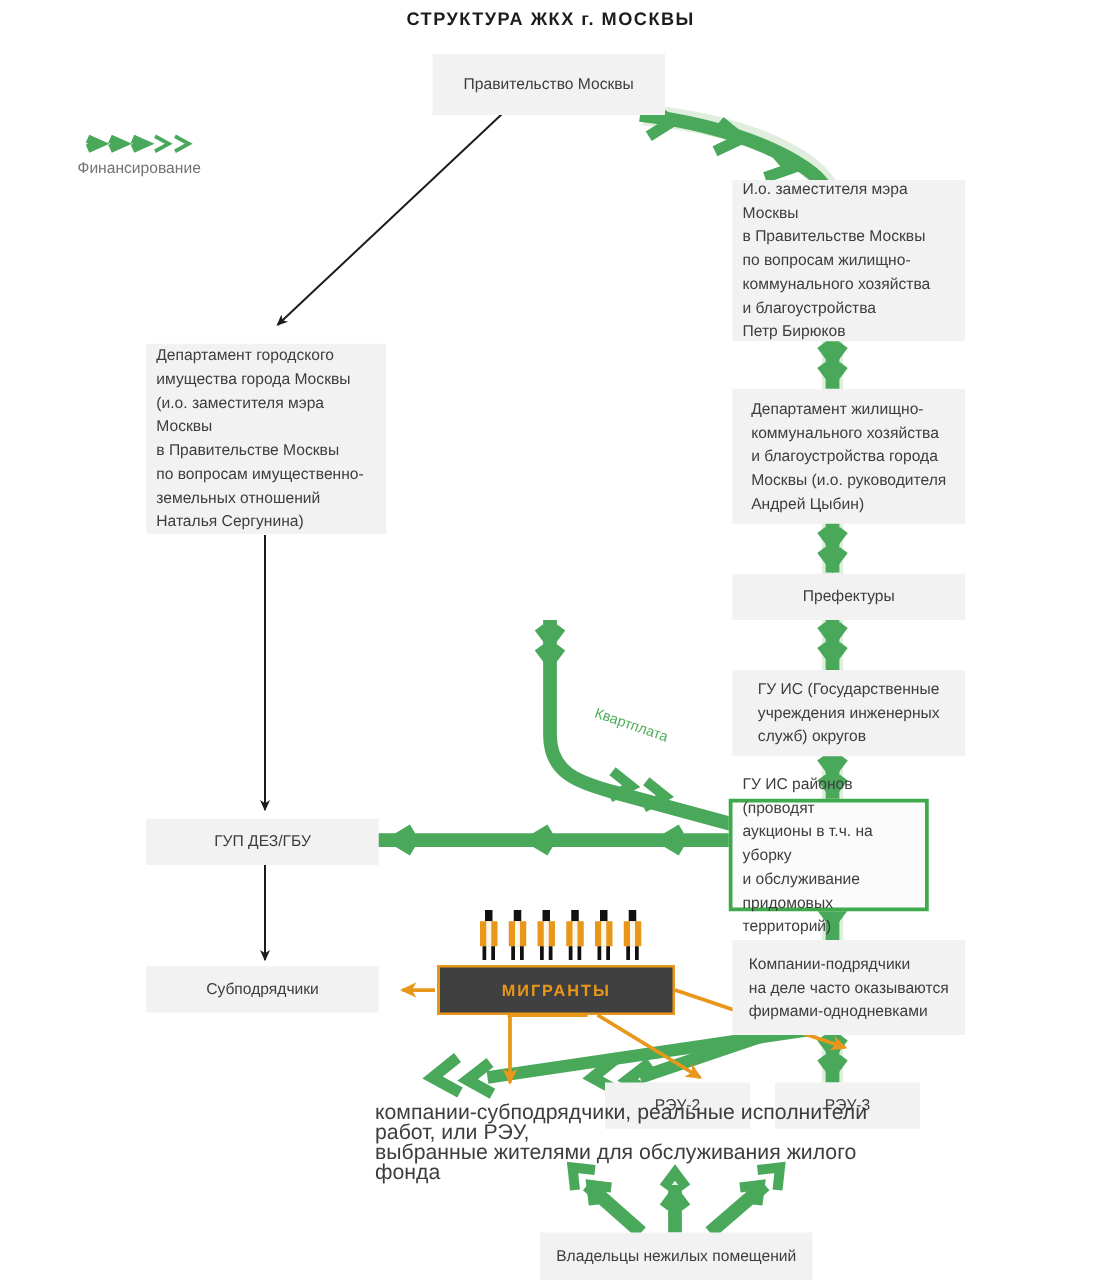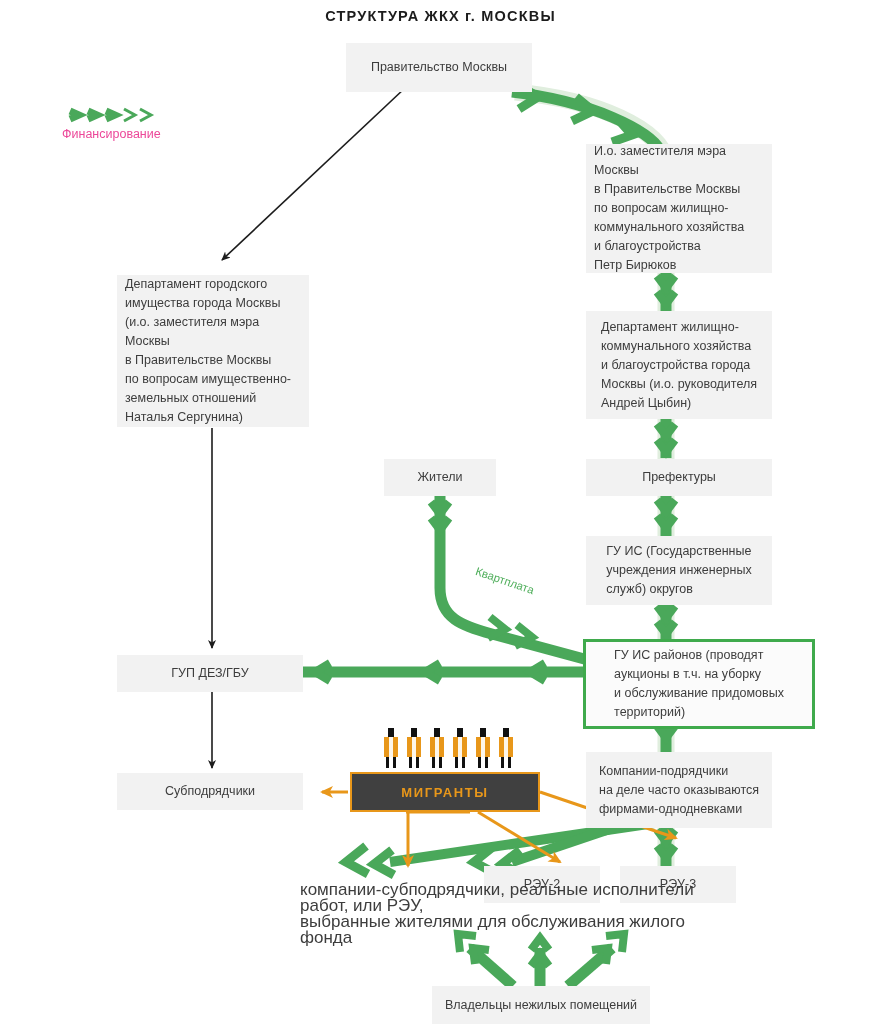--- a/index.html
+++ b/index.html
@@ -9,21 +9,21 @@
   #canvas{position:absolute;left:0;top:0;width:881px;height:1024px;}
   #svg-layer{position:absolute;left:0;top:0;width:881px;height:1024px;}
   .node{position:absolute;background:#f2f2f2;display:flex;align-items:center;
         justify-content:center;text-align:left;box-sizing:border-box;
         font-size:12.5px;line-height:19px;color:#3d3d3d;padding:4px 8px;}
   .node.hl{background:#fbfbfb;border:3px solid #3faa4c;}
   .node.mig{background:#404040;border:2px solid #e8971a;color:#e8971a;
             font-weight:bold;font-size:13px;letter-spacing:1.6px;}
   #title{position:absolute;left:0;top:8px;width:881px;text-align:center;
          font-size:14.5px;font-weight:bold;letter-spacing:1.2px;color:#1c1c1c;}
-  #legend-label{position:absolute;left:62px;top:127px;font-size:12.5px;color:#ec4899;}
+  #legend-label{position:absolute;left:62px;top:127px;font-size:12.5px;color:#737373;}
   #legend-mark{position:absolute;left:66px;top:106px;width:110px;height:18px;}
   #caption{position:absolute;left:300px;top:882px;width:420px;text-align:left;
            font-size:17px;line-height:16px;color:#3d3d3d;}
   #migrants-row{position:absolute;left:383px;top:726px;width:140px;height:42px;
                 display:flex;gap:7px;align-items:flex-end;}
   .fig{width:16px;height:40px;position:relative;}
   .fig .head{position:absolute;left:5px;top:0;width:6px;height:9px;background:#111;}
   .fig .body{position:absolute;left:1px;top:9px;width:14px;height:20px;background:#e8971a;}
   .fig .body:after{content:"";position:absolute;left:5px;top:0;width:4px;height:20px;background:#fdf6ea;}
   .fig .lleg{position:absolute;left:3px;top:29px;width:3px;height:11px;background:#111;}
@@ -170,29 +170,28 @@
 по вопросам имущественно-
 земельных отношений
 Наталья Сергунина)</div>
 
   <div class="node" style="left:586px;top:311px;width:186px;height:108px;white-space:pre-line;">Департамент жилищно-
 коммунального хозяйства
 и благоустройства города
 Москвы (и.о. руководителя
 Андрей Цыбин)</div>
 
-  <div class="node" style="left:384px;top:459px;width:112px;height:37px;">Жители</div>
 
   <div class="node" style="left:586px;top:459px;width:186px;height:37px;">Префектуры</div>
 
   <div class="node" style="left:586px;top:536px;width:186px;height:69px;white-space:pre-line;">ГУ ИС (Государственные
 учреждения инженерных
 служб) округов</div>
 
-  <div class="node hl" style="left:583px;top:639px;width:232px;height:90px;white-space:pre-line;">ГУ ИС районов (проводят
+  <div class="node hl" style="left:583px;top:639px;width:160px;height:90px;white-space:pre-line;">ГУ ИС районов (проводят
 аукционы в т.ч. на уборку
 и обслуживание придомовых
 территорий)</div>
 
   <div class="node" style="left:117px;top:773px;width:186px;height:37px;">Субподрядчики</div>
 
   <div class="node" style="left:117px;top:655px;width:186px;height:37px;">ГУП ДЕЗ/ГБУ</div>
 
   <div class="node mig" style="left:350px;top:772px;width:190px;height:40px;">МИГРАНТЫ</div>
 

